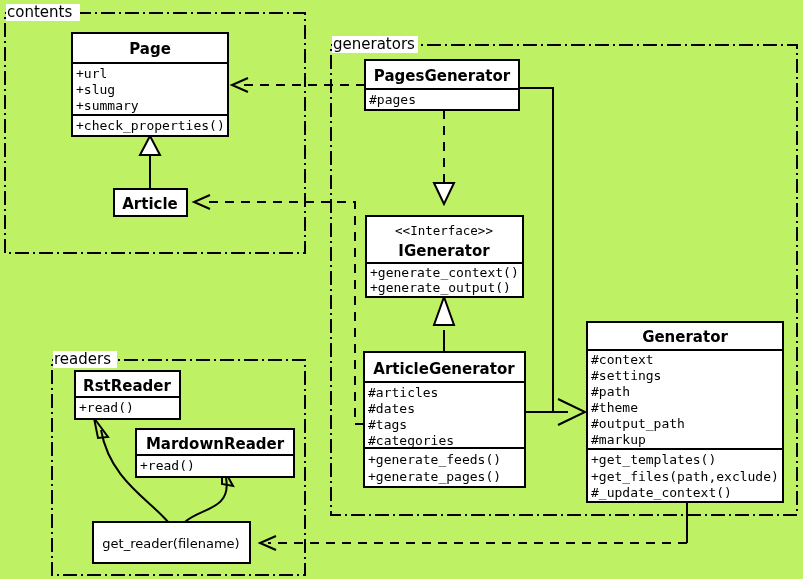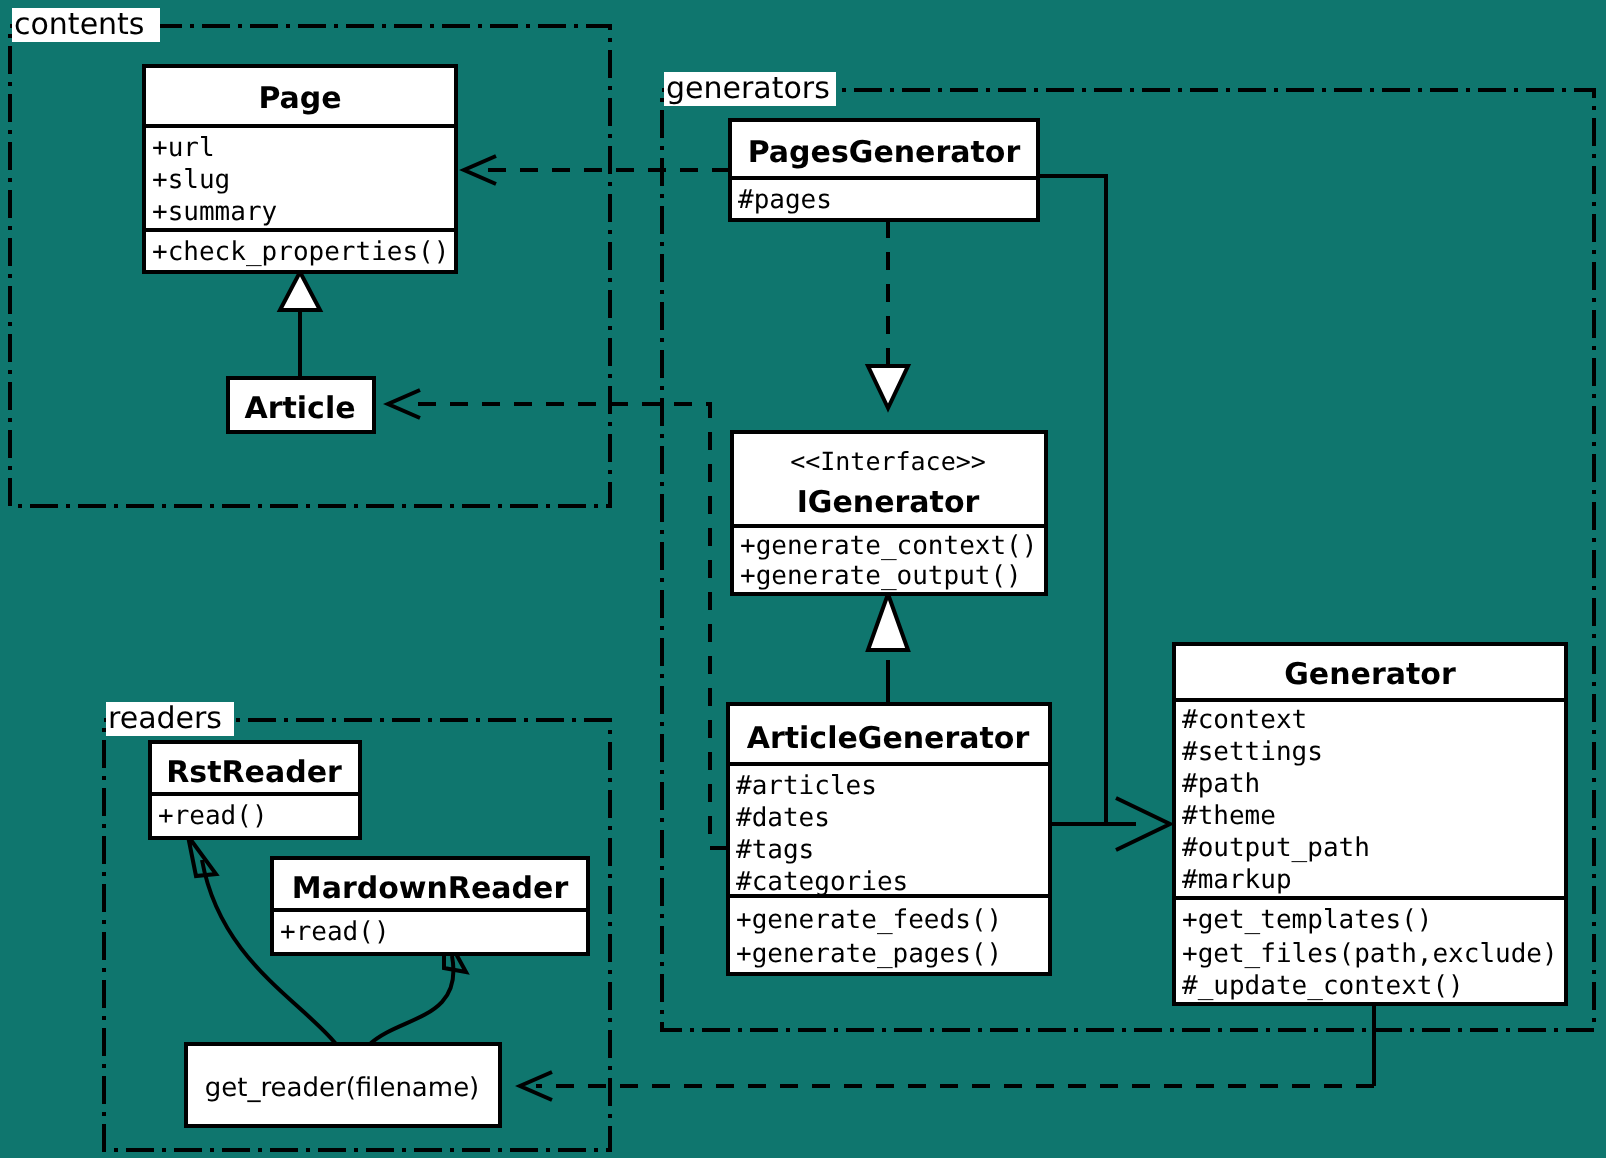--- a/index.html
+++ b/index.html
@@ -4,21 +4,21 @@
 <style>
   html, body {
     margin: 0;
     padding: 0;
     background: #ffffff;
   }
   #diagram-root {
     position: relative;
     width: 803px;
     height: 579px;
-    background: #0f766e;
+    background: #bef264;
     font-family: "DejaVu Sans", sans-serif;
     overflow: hidden;
   }
   #uml-svg {
     position: absolute;
     left: 0;
     top: 0;
     width: 803px;
     height: 579px;
   }

